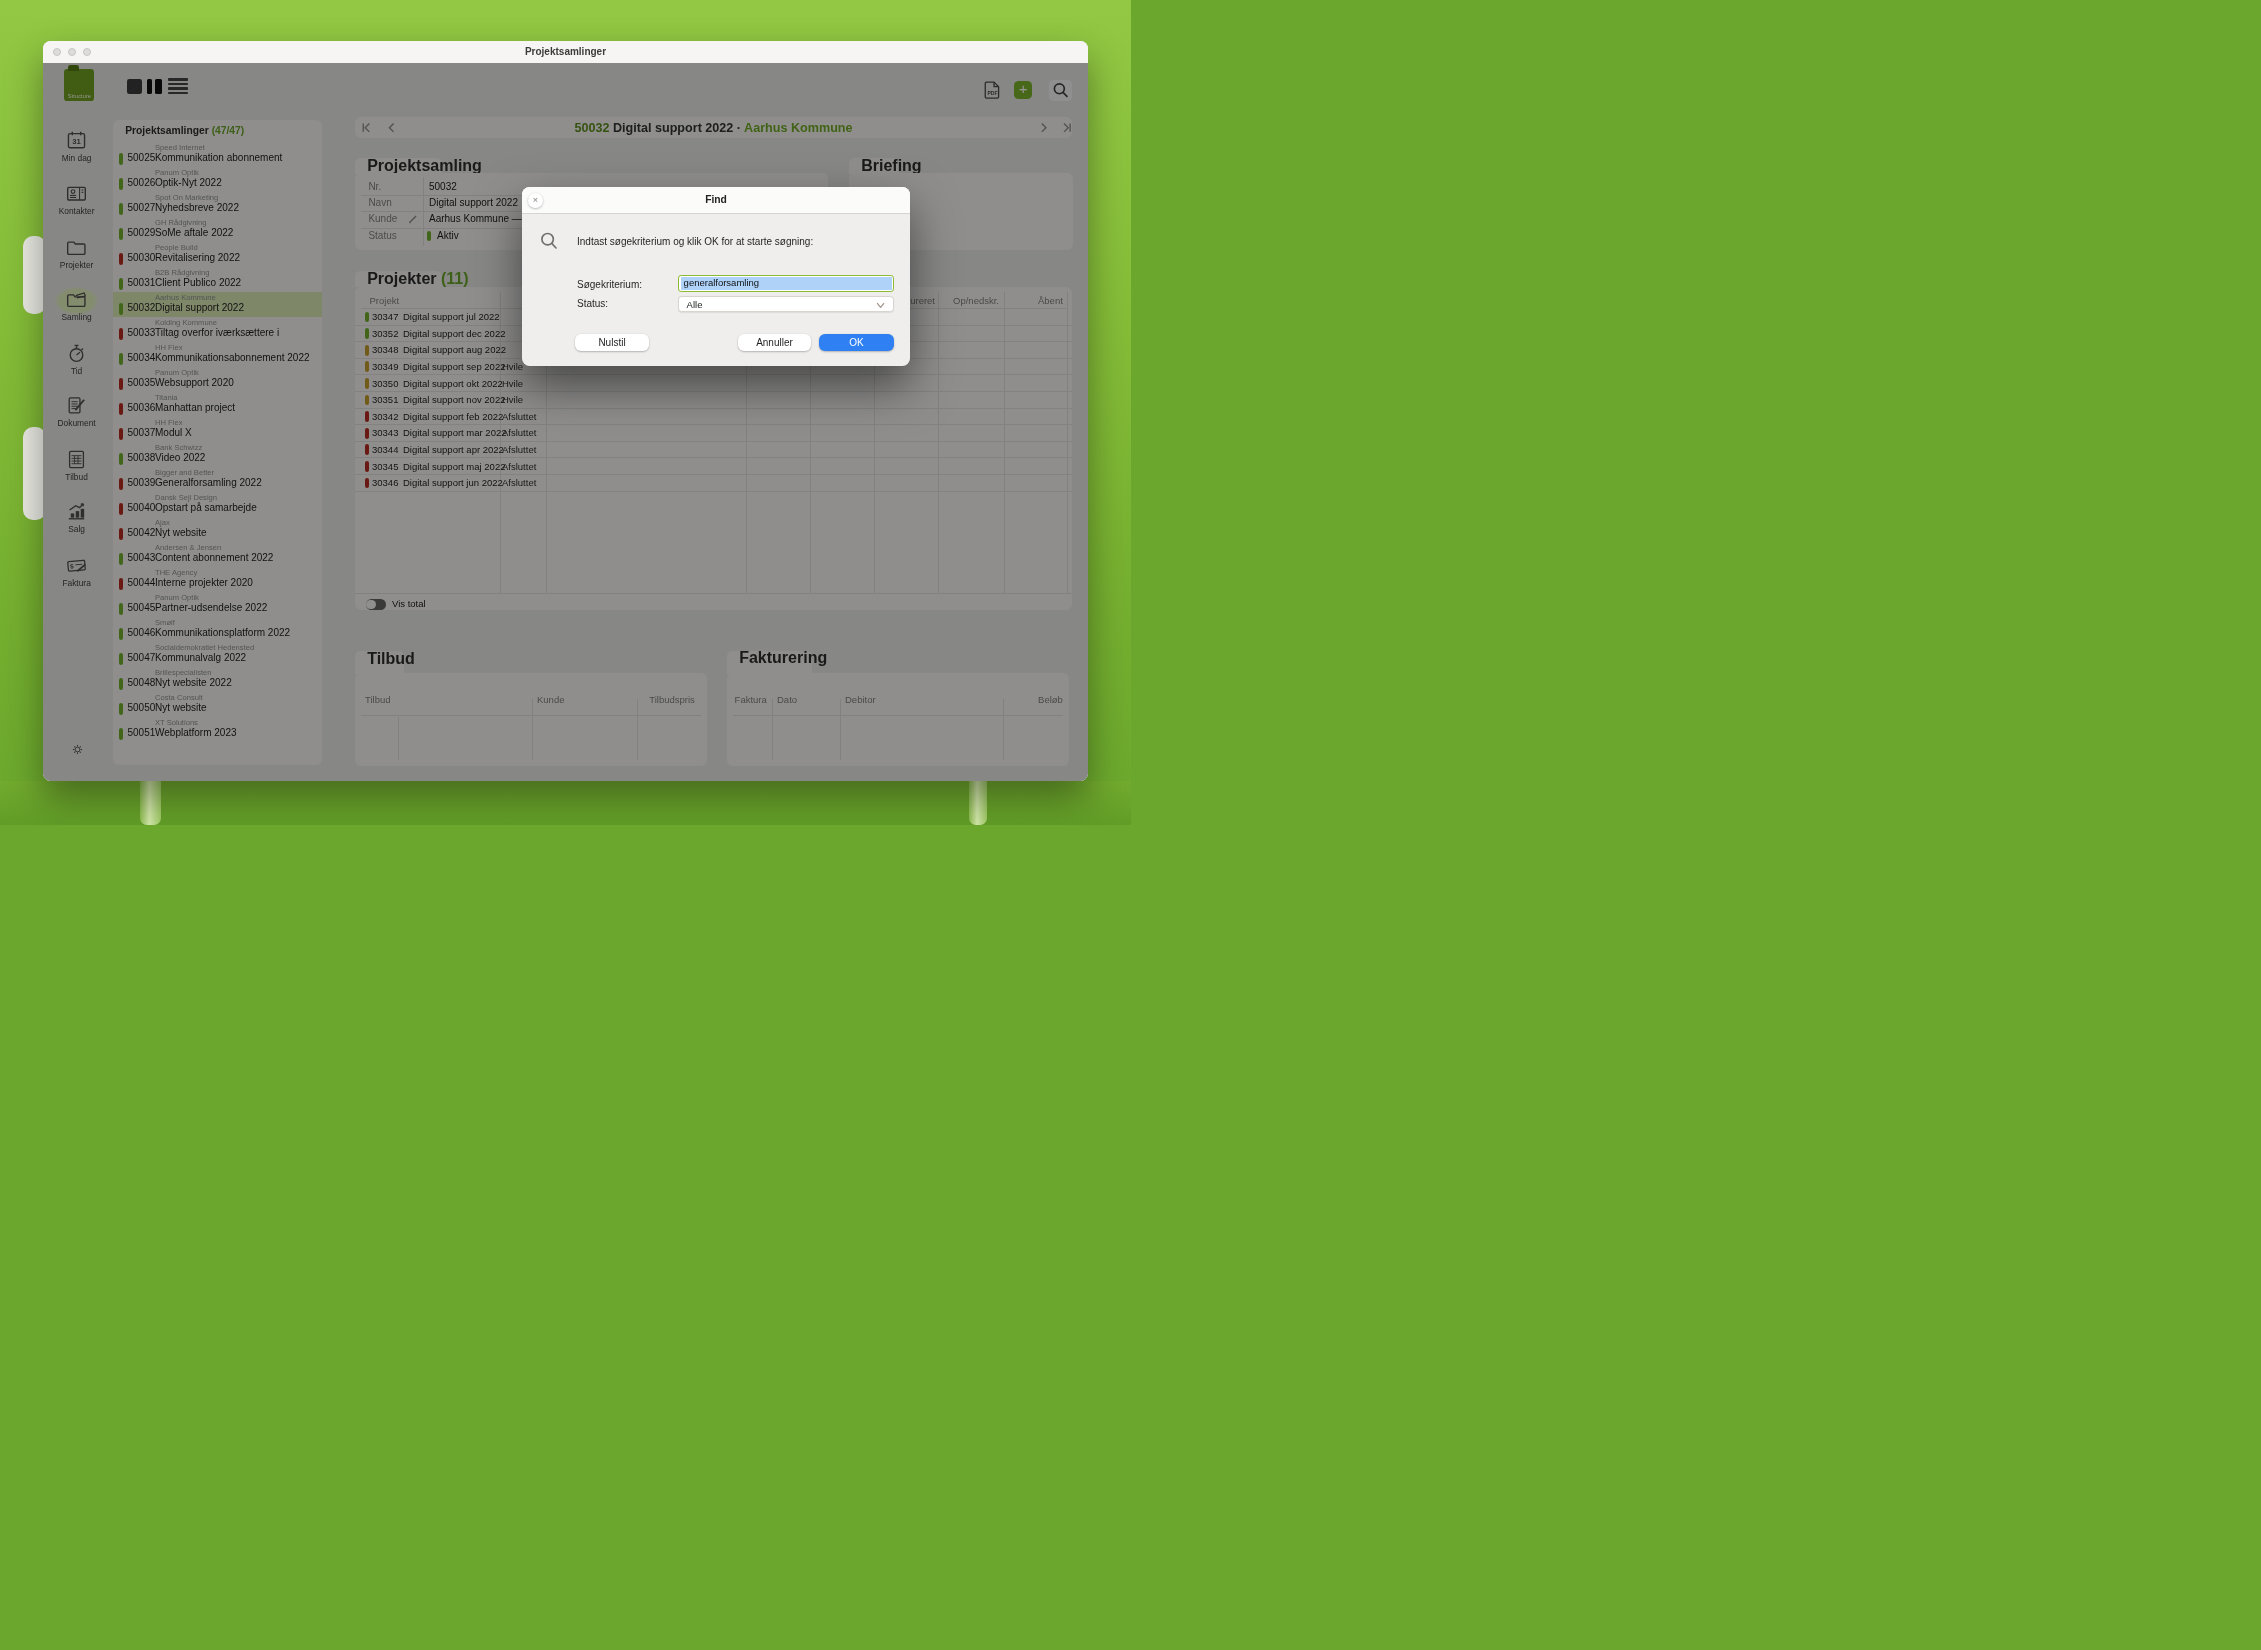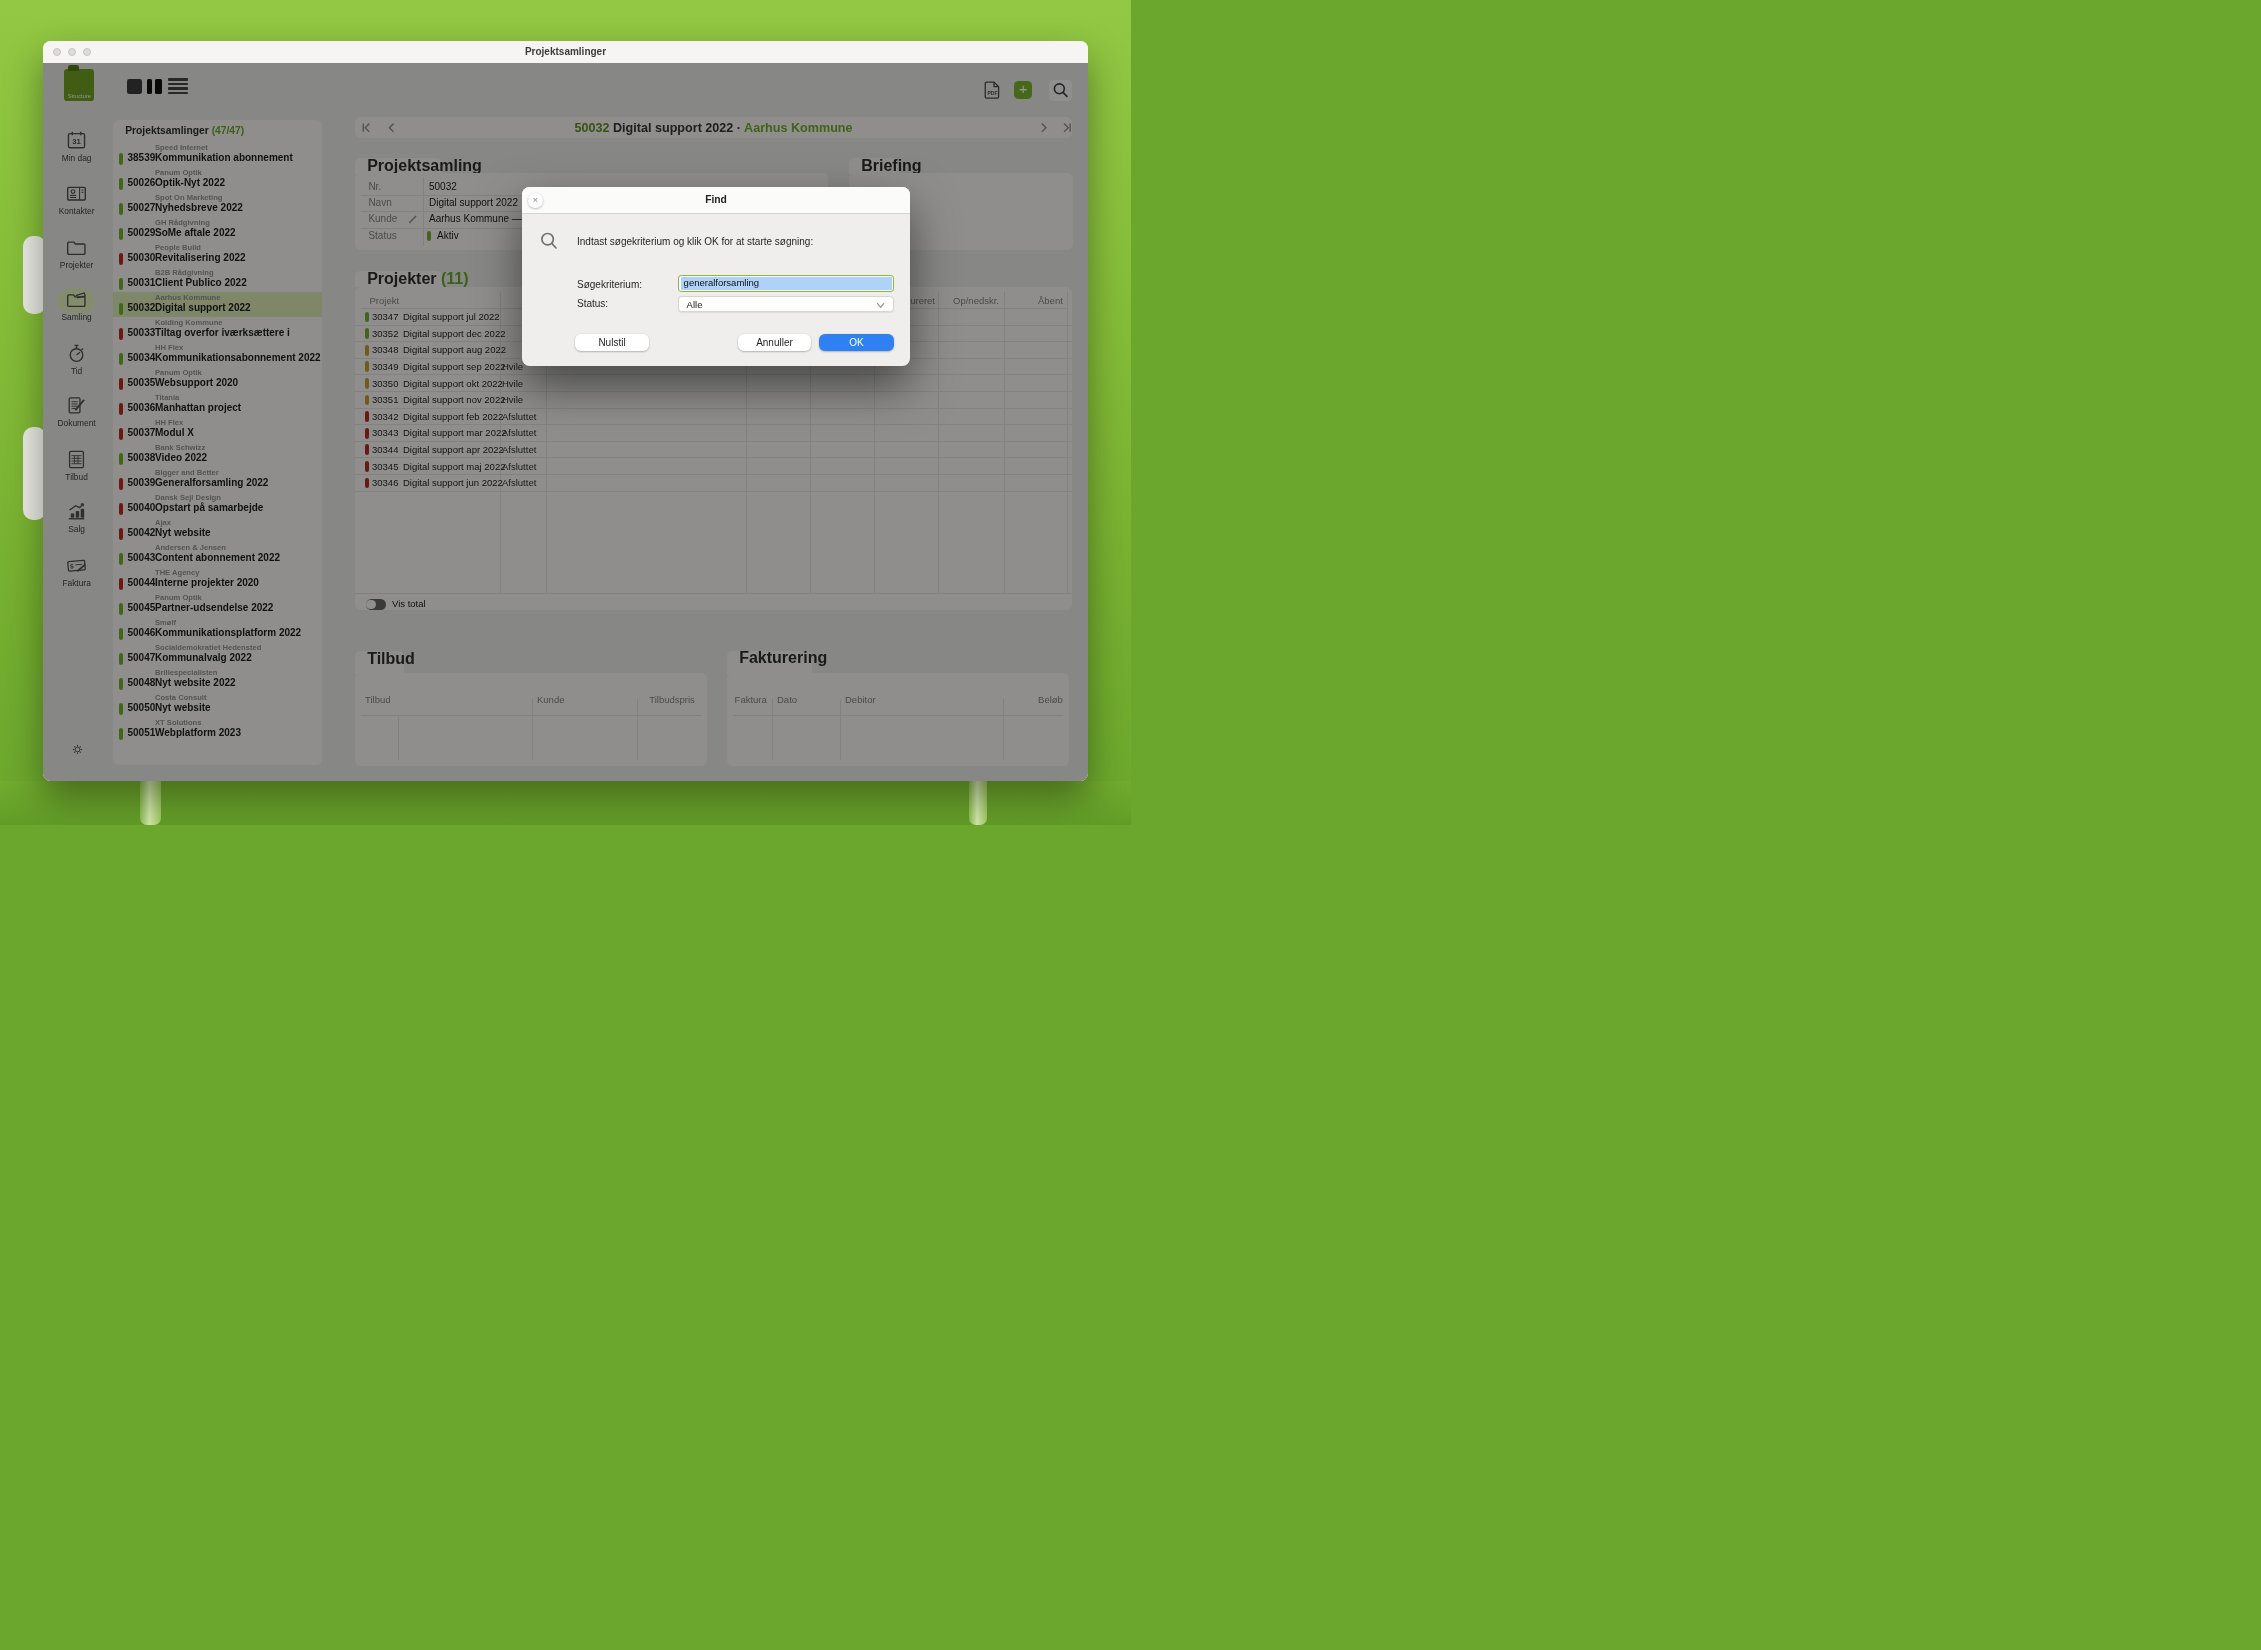--- a/index.html
+++ b/index.html
@@ -52,21 +52,21 @@
   
   .nav-item{position:absolute;left:4.6px;width:58px;text-align:center;}
   .nav-item svg{display:block;margin:0 auto;}
   .nav-label{font-size:8.4px;color:#3d3d3d;margin-top:0.8px;white-space:nowrap;}
   .halo{position:absolute;left:12.2px;width:43px;height:27.5px;border-radius:50%;
         background:radial-gradient(ellipse at center,#dff0ba 0%,#dff0ba 55%,rgba(223,240,186,0) 75%);}
 
   
   .clist-hdr{position:absolute;left:12.2px;top:5.3px;font-size:10.3px;font-weight:bold;color:#2d2d2d;white-space:nowrap;}
   .clist-items{position:absolute;left:0;top:22px;right:0;}
-  .citem{position:relative;height:25px;font-weight:bold;}
+  .citem{position:relative;height:25px;}
   .citem.sel{background:#d7e7b2;}
   .citem .co{position:absolute;left:42px;top:1.1px;font-size:7.6px;color:#8f8f8f;white-space:nowrap;}
   .citem .pill{position:absolute;left:5.7px;top:10.7px;width:4.6px;height:12.2px;border-radius:2.3px;}
   .citem .num{position:absolute;left:14.5px;top:10px;font-size:10px;color:#1f1f1f;}
   .citem .nm{position:absolute;left:42px;top:10px;font-size:10px;color:#1c1c1c;white-space:nowrap;}
   .p-green{background:#6fae2b;} .p-red{background:#b52c20;} .p-yellow{background:#c2992b;}
 
   
   .mh-title{position:absolute;left:0;right:0;top:3.8px;text-align:center;font-size:12.6px;
             font-weight:bold;color:#333;white-space:nowrap;}
@@ -286,21 +286,21 @@
 
     <div class="panel" style="left:70px;top:79px;width:209px;height:645px;">
       <div class="clist-hdr">
         <span>Projektsamlinger</span>
         <span class="grn">(47/47)</span>
       </div>
       <div class="clist-items">
           <div class="citem">
             <div class="co">Speed Internet</div>
             <div class="pill p-green"></div>
-            <div class="num">38539</div>
+            <div class="num">50025</div>
             <div class="nm">Kommunikation abonnement</div>
           </div>
           <div class="citem">
             <div class="co">Panum Optik</div>
             <div class="pill p-green"></div>
             <div class="num">50026</div>
             <div class="nm">Optik-Nyt 2022</div>
           </div>
           <div class="citem">
             <div class="co">Spot On Marketing</div>

